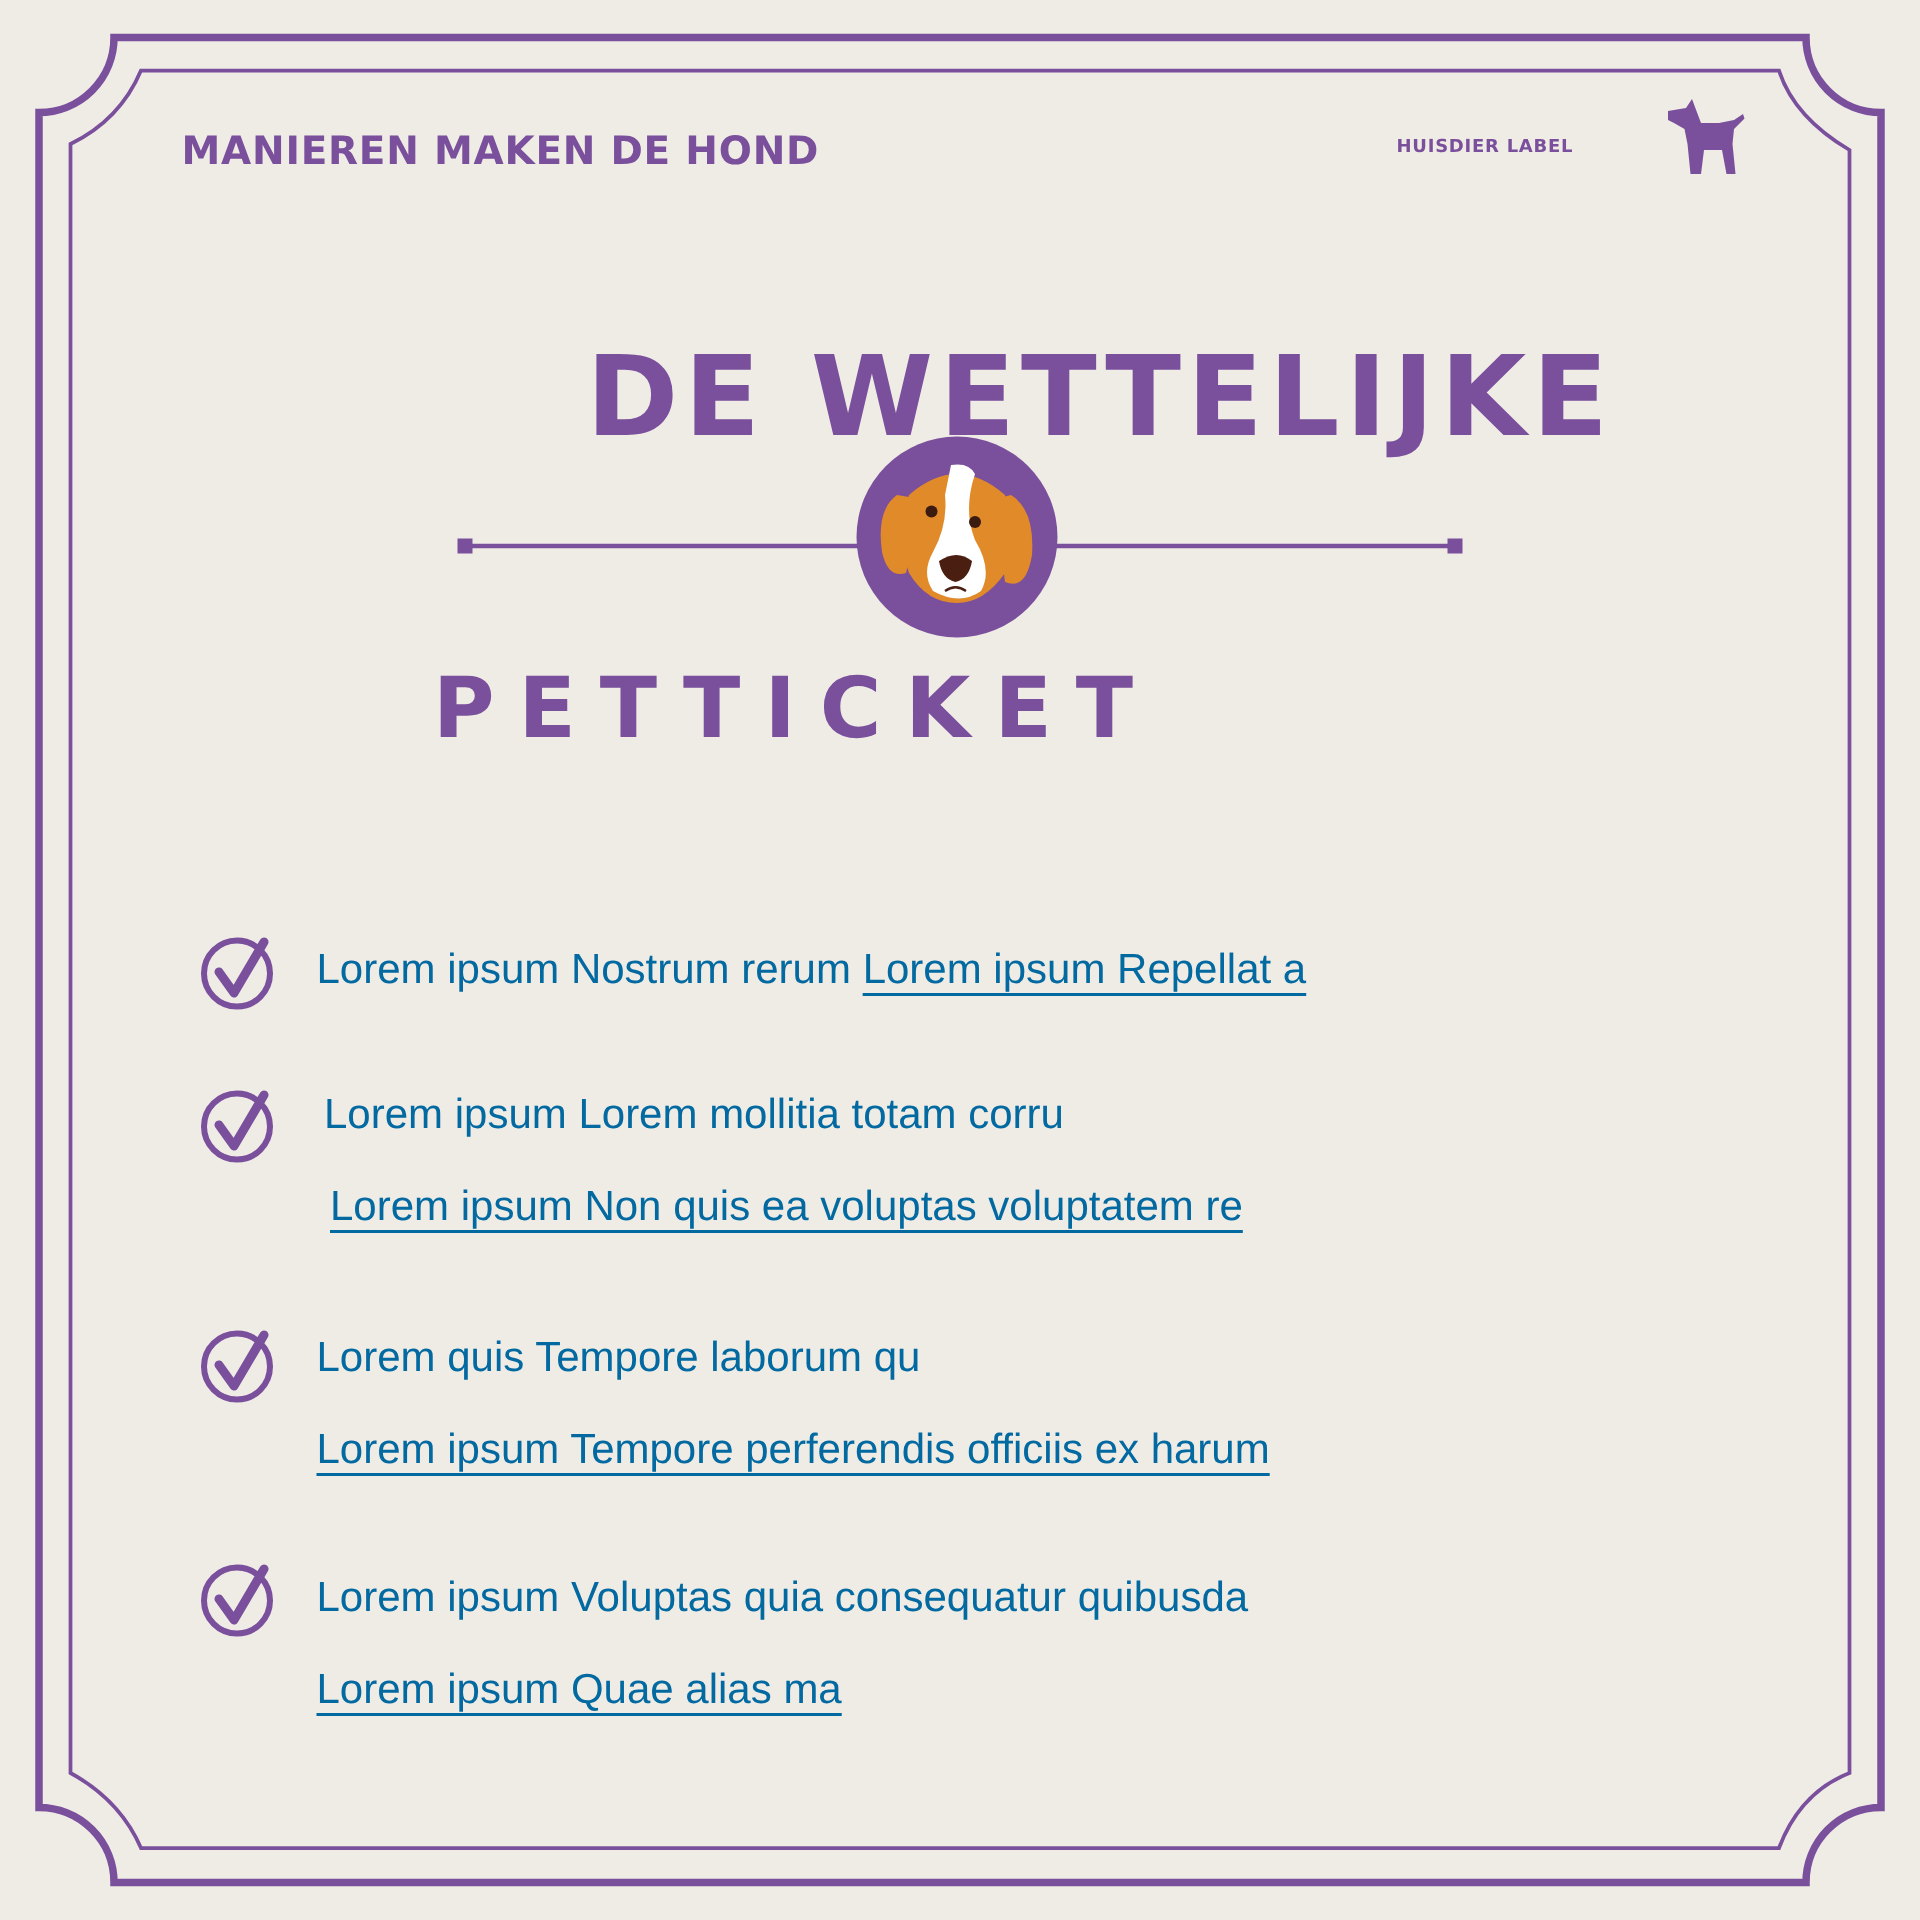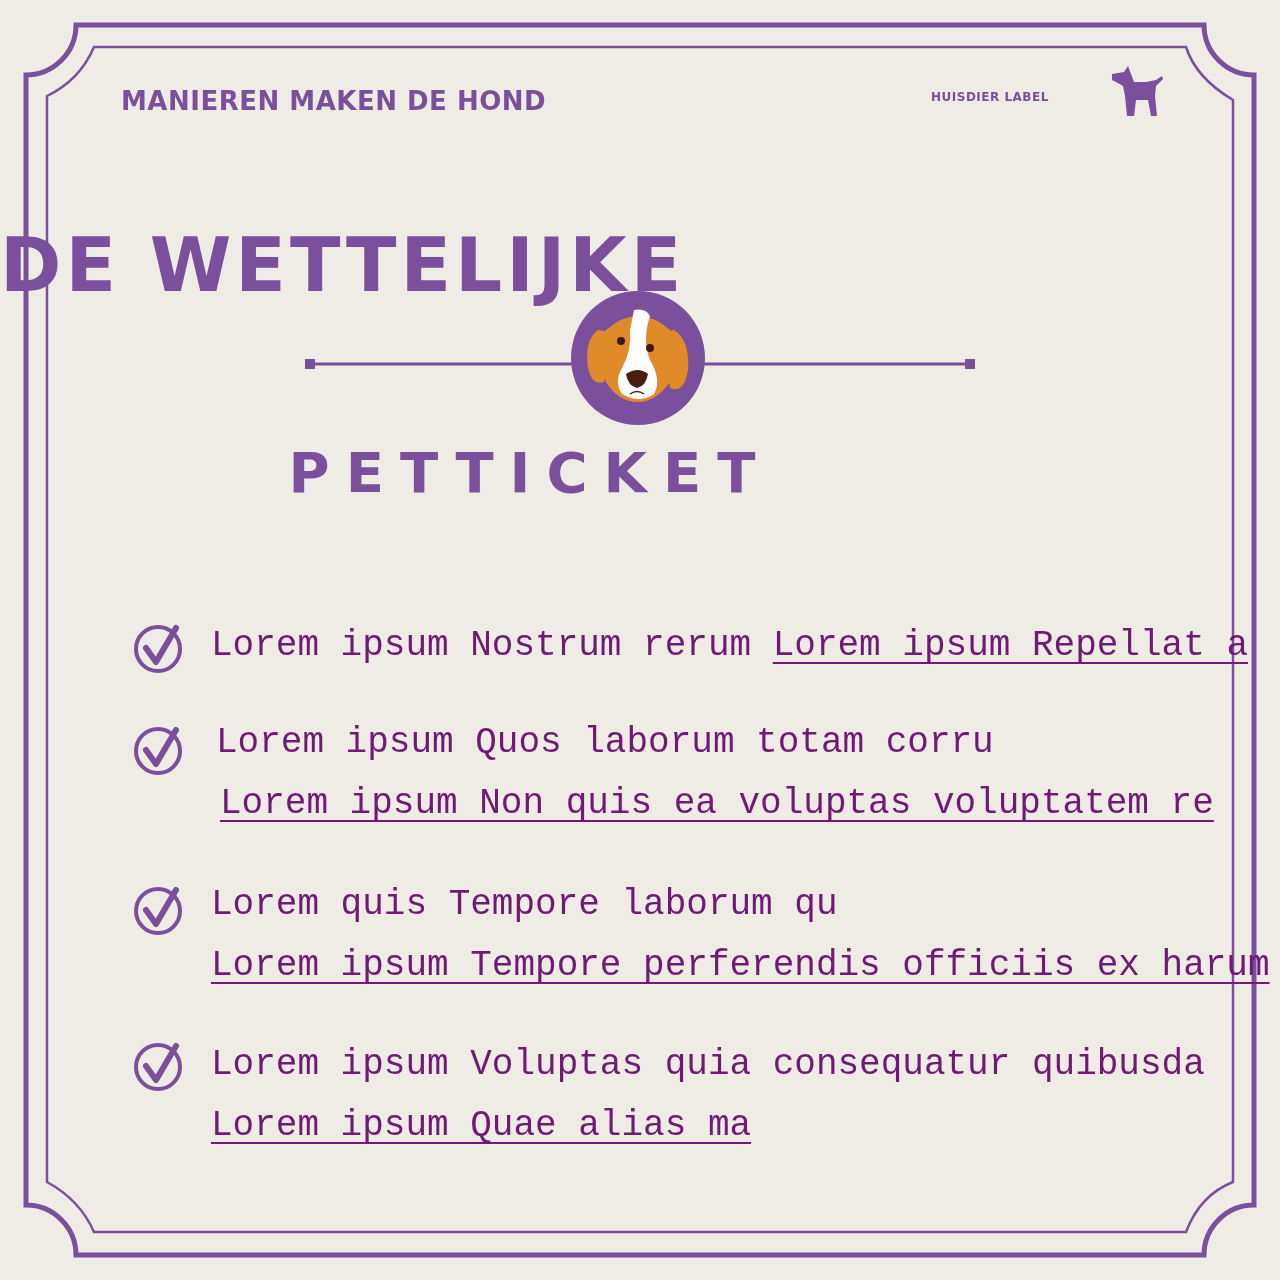--- a/index.html
+++ b/index.html
@@ -1,26 +1,26 @@
 <!DOCTYPE html>
 <html><head>
 <meta charset="utf-8">
 <style>
   html, body { margin:0; padding:0; }
   body { width:1280px; height:1280px; background:#efece6; position:relative; overflow:hidden; font-family:"DejaVu Sans", sans-serif; color:#7a4f9c; }
   .frame { position:absolute; left:0; top:0; width:1280px; height:1280px; }
   .hdr-left { position:absolute; left:121px; top:86px; font-family:"DejaVu Sans", sans-serif; font-weight:900; font-size:26px; letter-spacing:0.5px; color:#7a4f9c; }
   .hdr-right { position:absolute; left:931px; top:90px; font-family:"DejaVu Sans", sans-serif; font-weight:900; font-size:12px; letter-spacing:0.5px; color:#7a4f9c; }
   .dog-sil { position:absolute; left:1108px; top:66px; width:56px; height:52px; }
-  .title { position:absolute; left:0; width:1076px; top:222px; text-align:left; font-family:"DejaVu Sans", sans-serif; font-weight:900; font-size:74px; letter-spacing:4px; color:#7a4f9c; line-height:86px; }
+  .title { position:absolute; left:0; width:1076px; top:222px; text-align:right; font-family:"DejaVu Sans", sans-serif; font-weight:900; font-size:74px; letter-spacing:4px; color:#7a4f9c; line-height:86px; }
   .subtitle { position:absolute; left:0; width:1052px; top:440px; text-align:center; font-family:"DejaVu Sans", sans-serif; font-weight:900; font-size:56px; letter-spacing:16px; color:#7a4f9c; line-height:66px; padding-left:8px; box-sizing:border-box; }
   .divider { position:absolute; left:0; top:0; }
   .badge { position:absolute; left:570px; top:290px; width:136px; height:136px; }
   .item-check { position:absolute; width:52px; height:52px; }
-  .line { position:absolute; font-family:Liberation Mono, monospace; font-size:36px; color:#701a75; white-space:nowrap; line-height:44px; }
+  .line { position:absolute; font-family:Liberation Sans, sans-serif; font-size:28px; color:#0369a1; white-space:nowrap; line-height:44px; }
   .u { text-decoration:underline; text-decoration-thickness:2px; text-underline-offset:7px; }
 </style>
 </head>
 <body>
 
 <svg class="frame" width="1280" height="1280" viewBox="0 0 1280 1280">
   <path d="M76 25 L1204 25 A50 50 0 0 0 1254 75 L1254 1205 A50 50 0 0 0 1204 1255 L76 1255 A50 50 0 0 0 26 1205 L26 75 A50 50 0 0 0 76 25 Z" fill="none" stroke="#7a4f9c" stroke-width="5"></path>
   <path d="M94 47 L1186 47 Q1196 78 1233 100 L1233 1182 Q1200 1195 1186 1232 L94 1232 Q80 1200 47 1182 L47 96 Q80 80 94 47 Z" fill="none" stroke="#7a4f9c" stroke-width="2.5"></path>
 </svg>
 
@@ -65,21 +65,21 @@
   </svg>
   <div class="line" style="left:211px;top:624px">
     <span>Lorem ipsum Nostrum rerum</span>
     <span class="u">Lorem ipsum Repellat a</span>
   </div>
 
   <svg class="item-check" style="left:132px;top:724px" viewBox="0 0 52 52">
     <circle cx="26" cy="27" r="22" fill="none" stroke="#7a4f9c" stroke-width="4"></circle>
     <path d="M14 26 L24 40 L44 6" fill="none" stroke="#7a4f9c" stroke-width="6" stroke-linecap="round" stroke-linejoin="round"></path>
   </svg>
-  <div class="line" style="left:216px;top:721px">Lorem ipsum Quos laborum totam corru</div>
+  <div class="line" style="left:216px;top:721px">Lorem ipsum Lorem mollitia totam corru</div>
   <div class="line u" style="left:220px;top:782px">Lorem ipsum Non quis ea voluptas voluptatem re</div>
 
   <svg class="item-check" style="left:132px;top:884px" viewBox="0 0 52 52">
     <circle cx="26" cy="27" r="22" fill="none" stroke="#7a4f9c" stroke-width="4"></circle>
     <path d="M14 26 L24 40 L44 6" fill="none" stroke="#7a4f9c" stroke-width="6" stroke-linecap="round" stroke-linejoin="round"></path>
   </svg>
   <div class="line" style="left:211px;top:883px">Lorem quis Tempore laborum qu</div>
   <div class="line u" style="left:211px;top:944px">Lorem ipsum Tempore perferendis officiis ex harum</div>
 
   <svg class="item-check" style="left:132px;top:1040px" viewBox="0 0 52 52">

